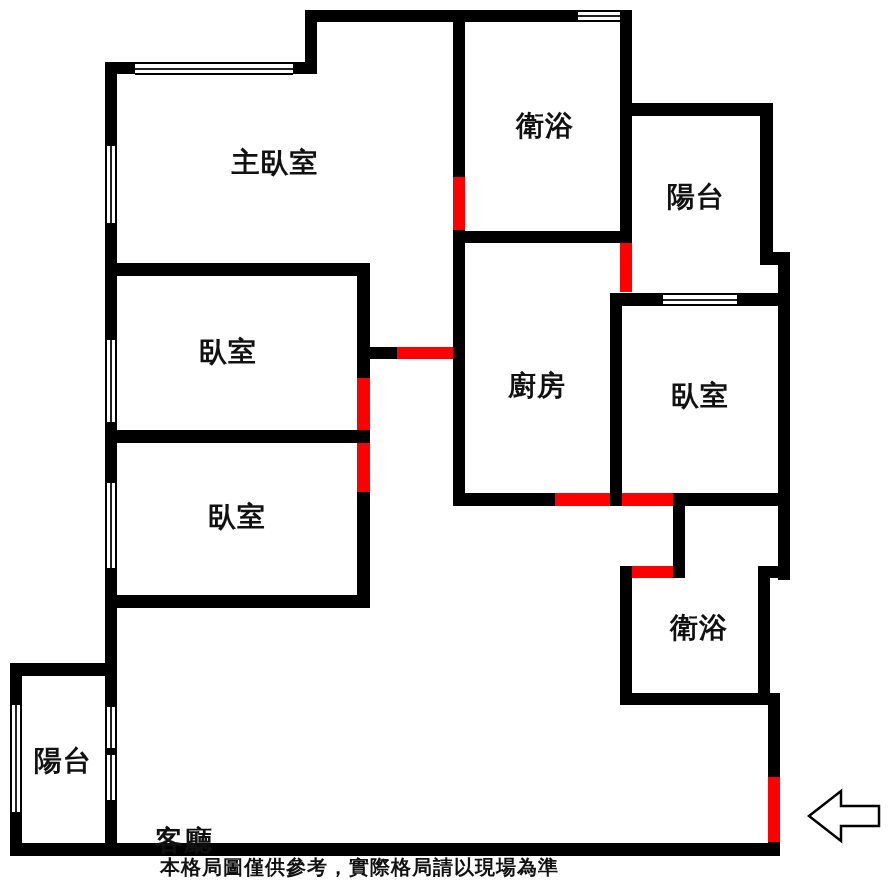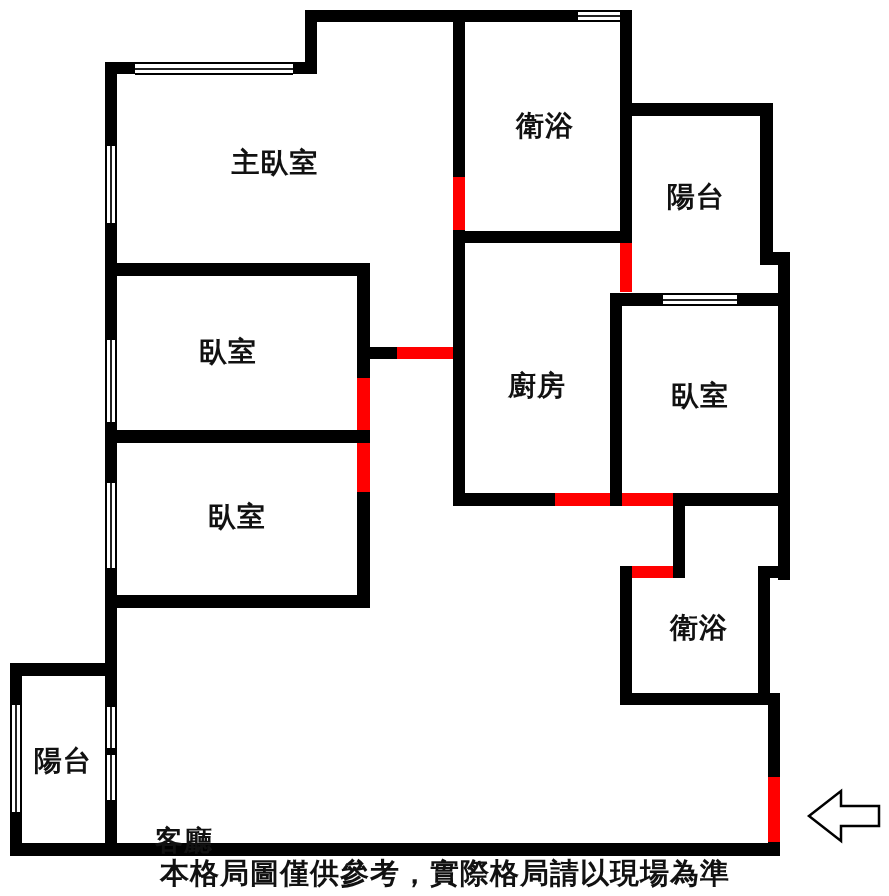--- a/index.html
+++ b/index.html
@@ -17,21 +17,21 @@
   .win.wh{border-top:2px solid #000;border-bottom:2px solid #000;}
   .win.wh::after{content:"";position:absolute;left:0;right:0;top:50%;height:2px;margin-top:-1px;background:#222;}
   .win.wv{border-left:2px solid #000;border-right:2px solid #000;}
   .win.wv::after{content:"";position:absolute;top:0;bottom:0;left:50%;width:2px;margin-left:-1px;background:#222;}
   .lbl{
     position:absolute;transform:translate(-50%,-50%);
     font-size:28px;font-weight:700;color:#111;white-space:nowrap;letter-spacing:1px;
   }
   .caption{
     position:absolute;left:160px;top:854px;
-    font-size:29px;font-weight:700;color:#111;white-space:nowrap;letter-spacing:1px;
+    font-size:20px;font-weight:700;color:#111;white-space:nowrap;letter-spacing:1px;
   }
   #entry-arrow{position:absolute;left:806px;top:788px;}
 </style>
 </head>
 <body>
 
 <div id="canvas">
   <div id="plan">
       <div class="wall" style="left: 105px; top: 62px; width: 212px; height: 12px;"></div>
       <div class="wall" style="left: 305px; top: 10px; width: 327px; height: 12px;"></div>

